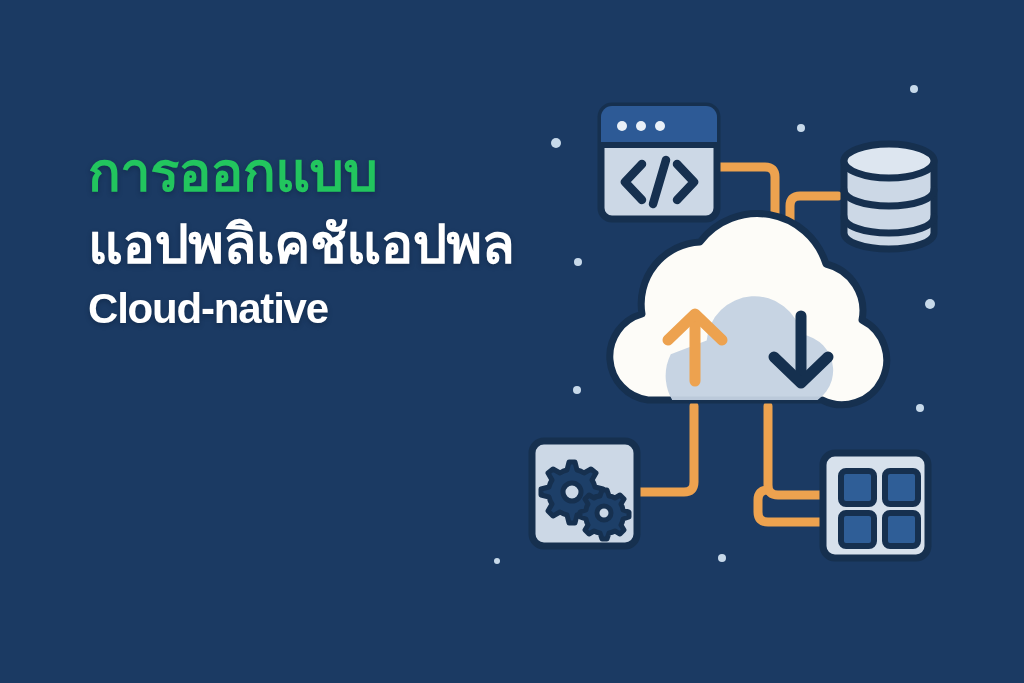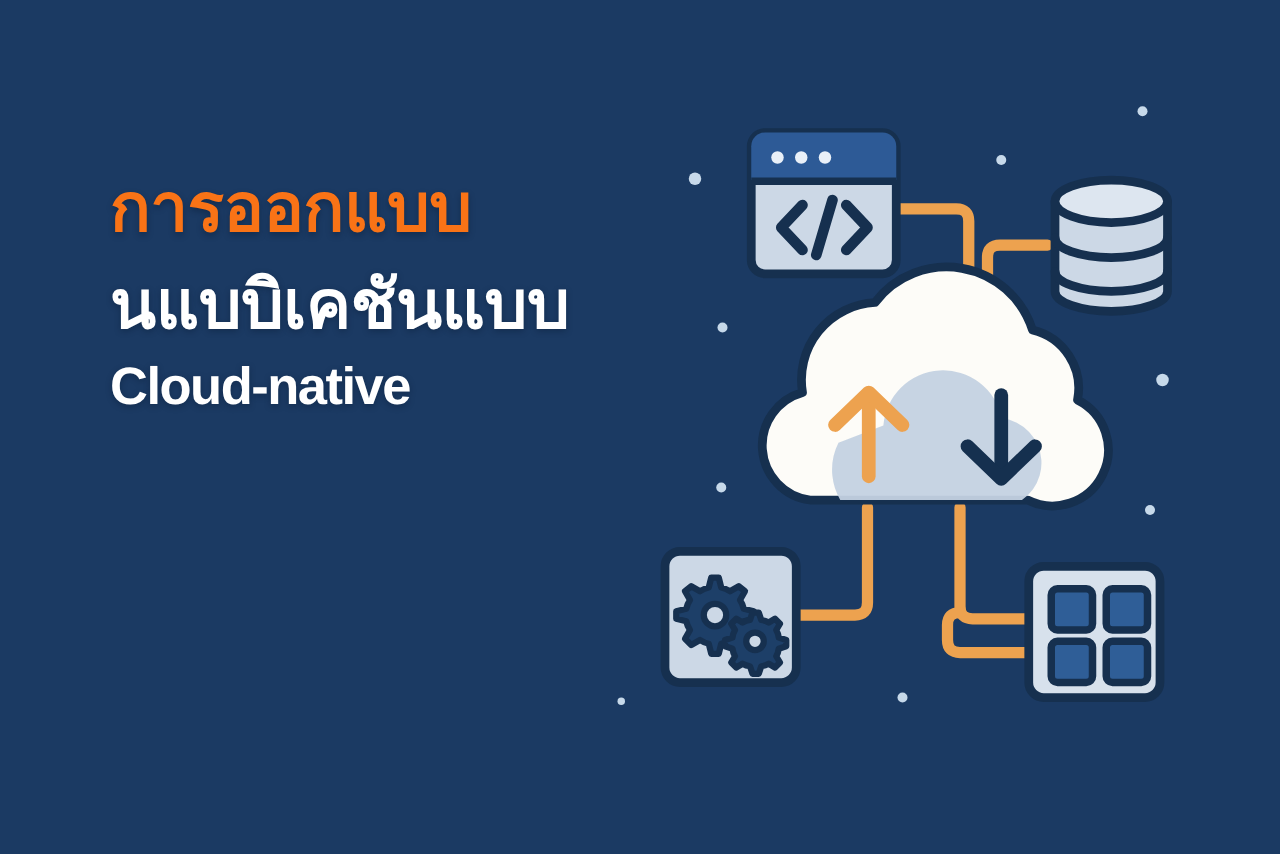--- a/index.html
+++ b/index.html
@@ -51,22 +51,22 @@
     width: 1024px;
     height: 683px;
   }
 </style>
 </head>
 <body>
 
 <div id="banner" style="background: rgb(27, 58, 99);">
 
   <div id="headline">
-    <span class="line thai" style="color: #f97316; font-family: Liberation Mono, monospace;">การออกแบบ</span>
-    <span class="line thai" style="color: rgb(255, 255, 255);">นแบบิเคชันแบบ</span>
+    <span class="line thai" style="color: #22c55e;">การออกแบบ</span>
+    <span class="line thai" style="color: rgb(255, 255, 255);">แอปพลิเคชัแอปพล</span>
     <span class="line latin" style="color: rgb(255, 255, 255);">Cloud-native</span>
   </div>
 
   <svg id="art" viewBox="0 0 1024 683">
     <defs>
       <clipPath id="cloudClip">
         <path d="M648 400
                  a44 44 0 0 1 -6 -86
                  a62 62 0 0 1 58 -72
                  a72 72 0 0 1 126 22

